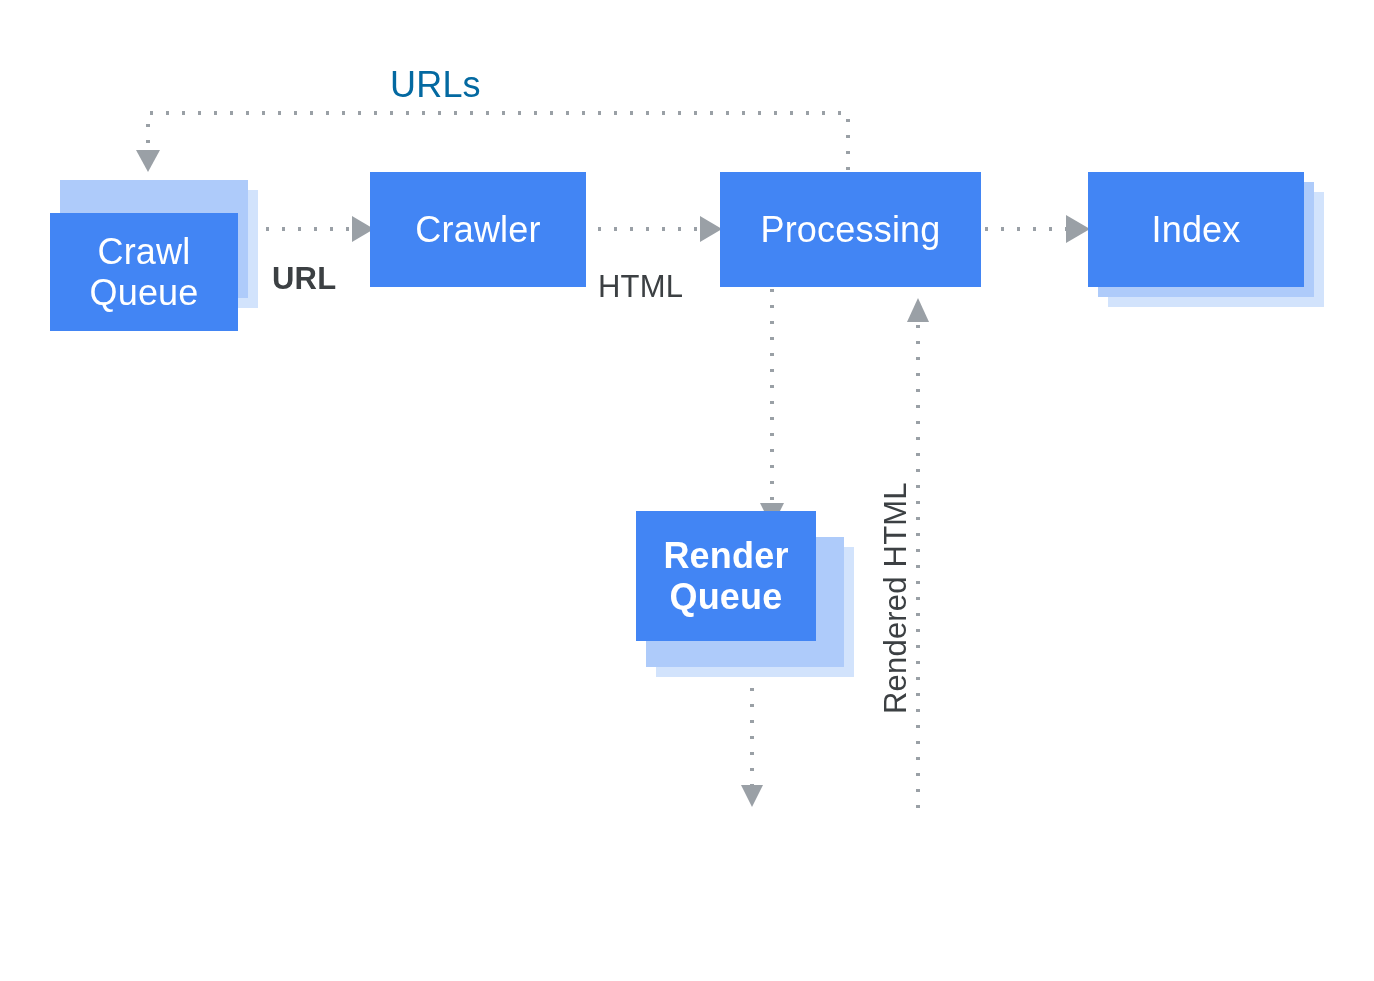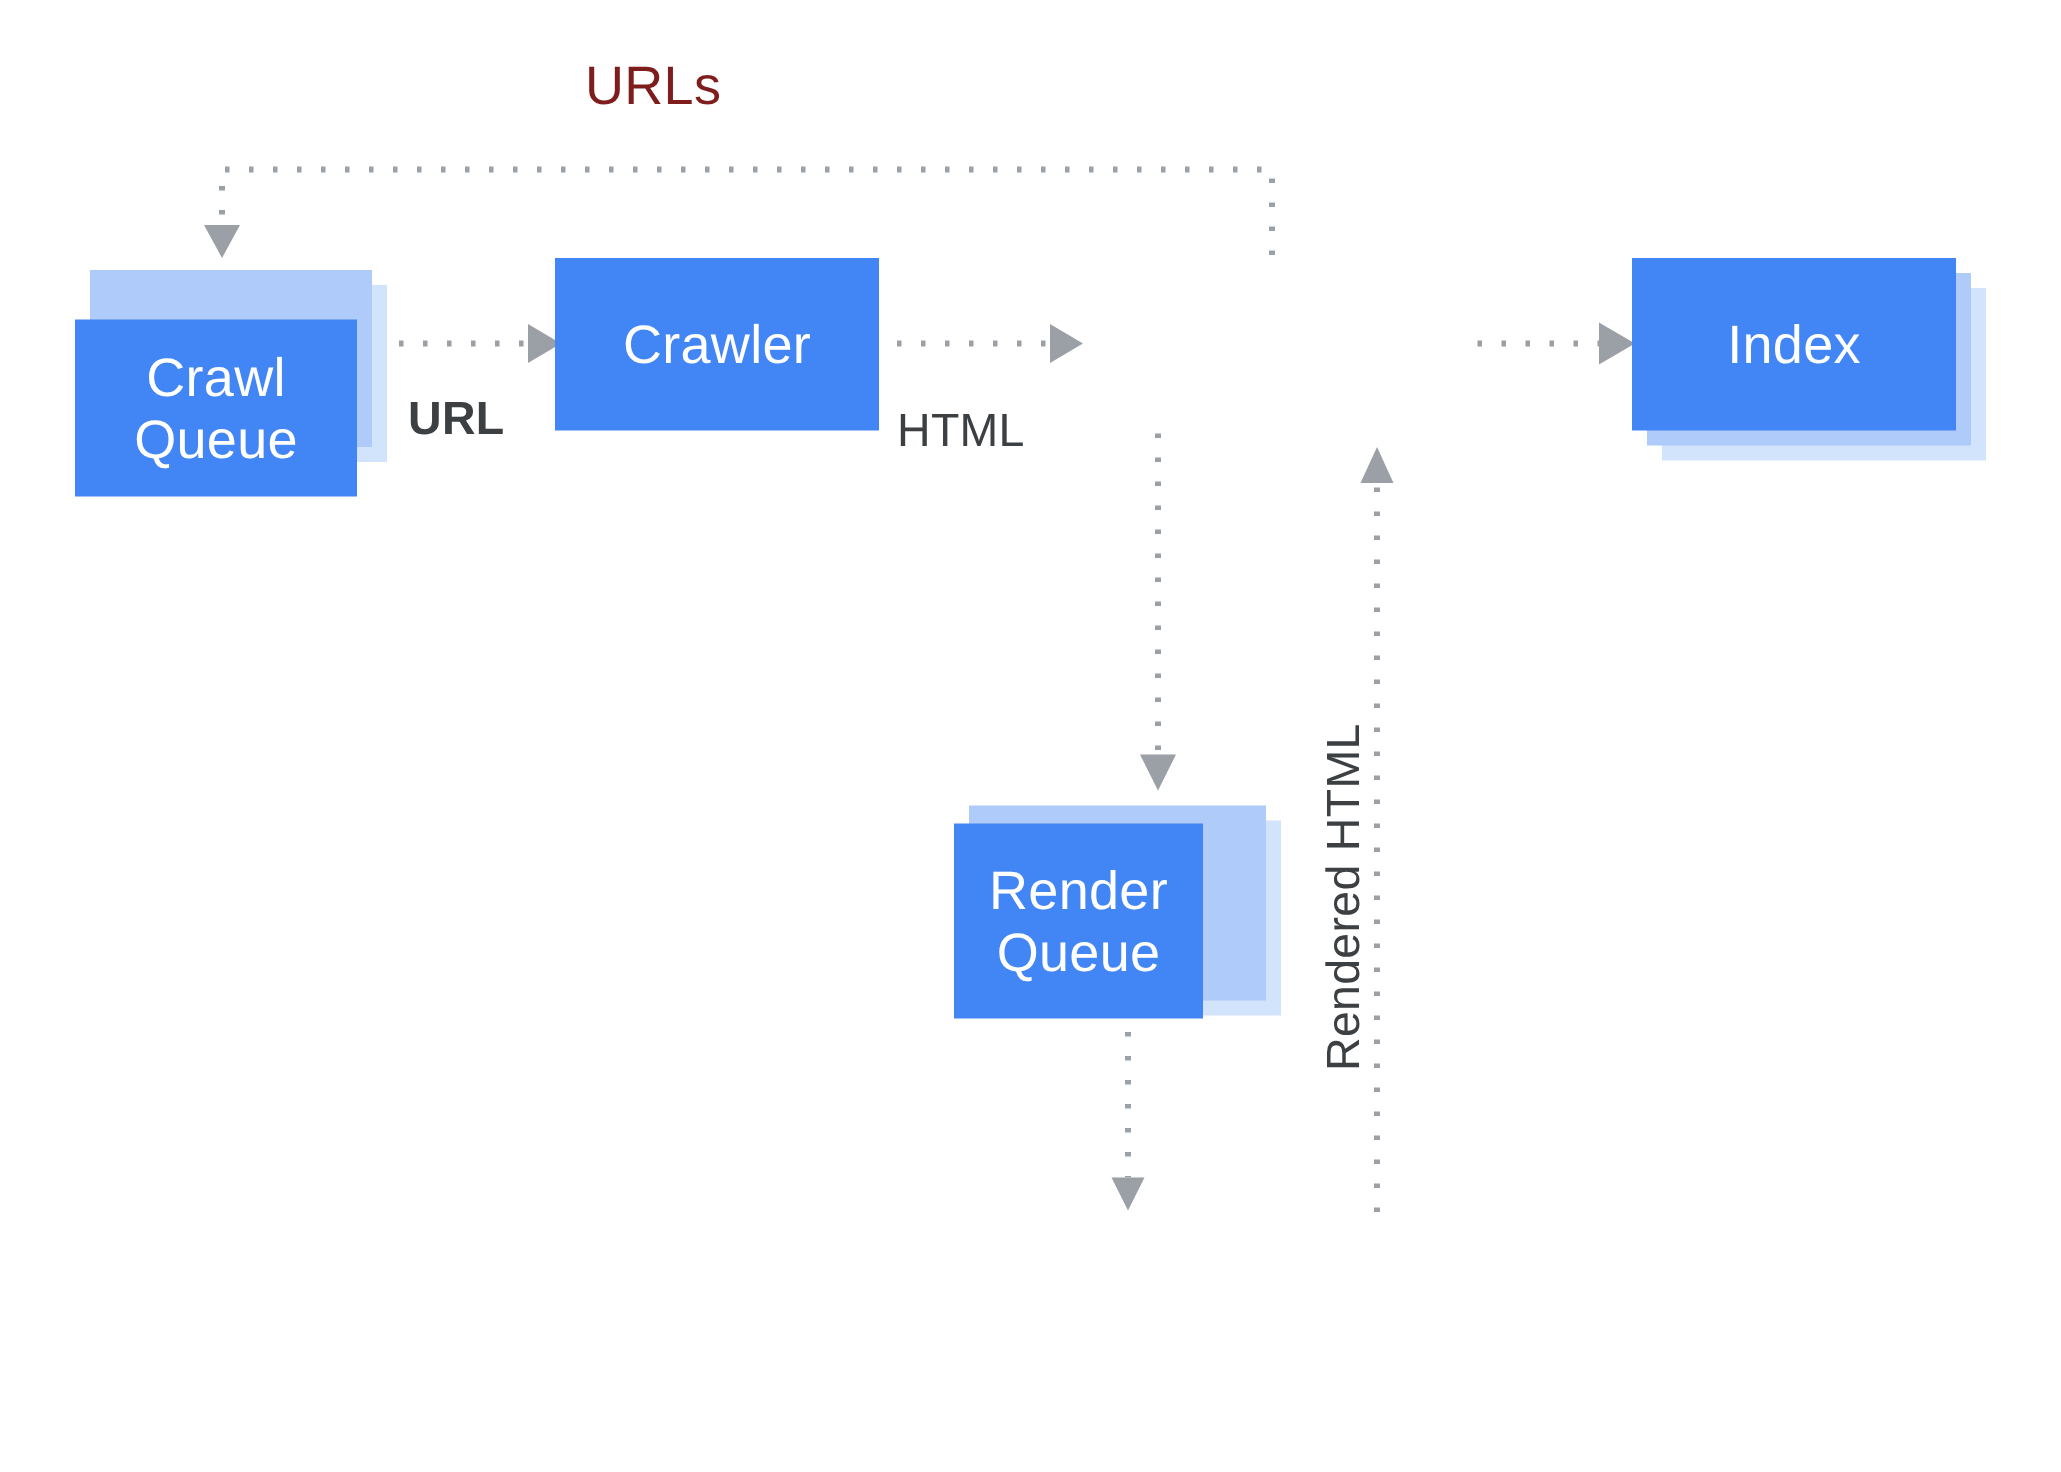--- a/index.html
+++ b/index.html
@@ -55,27 +55,28 @@
     letter-spacing: 0.2px;
     white-space: nowrap;
     z-index: 6;
   }
   .edge-label.vertical {
     transform-origin: 0 0;
     transform: rotate(-90deg);
   }
   .title-label {
     position: absolute;
-    color: #7f1d1d;
+    color: #0369a1;
     font-family: "Liberation Sans", sans-serif;
     font-size: 36px;
     font-weight: 400;
     letter-spacing: 0.2px;
     white-space: nowrap;
     z-index: 6;
+    margin-top: 28px;
   }
 
   
   #connectors {
     position: absolute;
     left: 0;
     top: 0;
     width: 1374px;
     height: 981px;
     z-index: 2;
@@ -140,24 +141,25 @@
   <div class="plate mid" style="left:1098px; top:182px; width:216px; height:115px;"></div>
 
   <div class="plate back" style="left:656px; top:547px; width:198px; height:130px;"></div>
   <div class="plate mid" style="left:646px; top:537px; width:198px; height:130px;"></div>
 
   <div class="node" style="left:50px; top:170px; width:188px; height:118px;margin-top:43px;">Crawl
 Queue</div>
 
   <div class="node" style="left:370px; top:172px; width:216px; height:115px;">Crawler</div>
 
+  <div class="node" style="left:720px; top:172px; width:261px; height:115px;">Processing</div>
 
   <div class="node" style="left:1088px; top:172px; width:216px; height:115px;">Index</div>
 
-  <div class="node" style="left:636px; top:549px; width:166px; height:130px;">Render
+  <div class="node" style="left:636px; top:511px; width:180px; height:130px;font-weight:bold;">Render
 Queue</div>
 
 
   <div class="title-label" style="left:390px; top:36px;">URLs</div>
 
   <div class="edge-label" style="left:272px; top:261px;font-weight:bold;">URL</div>
 
   <div class="edge-label" style="left:598px; top:269px;">HTML</div>
 
   <div class="edge-label vertical" style="left:878px; top:714px;">Rendered HTML</div>

